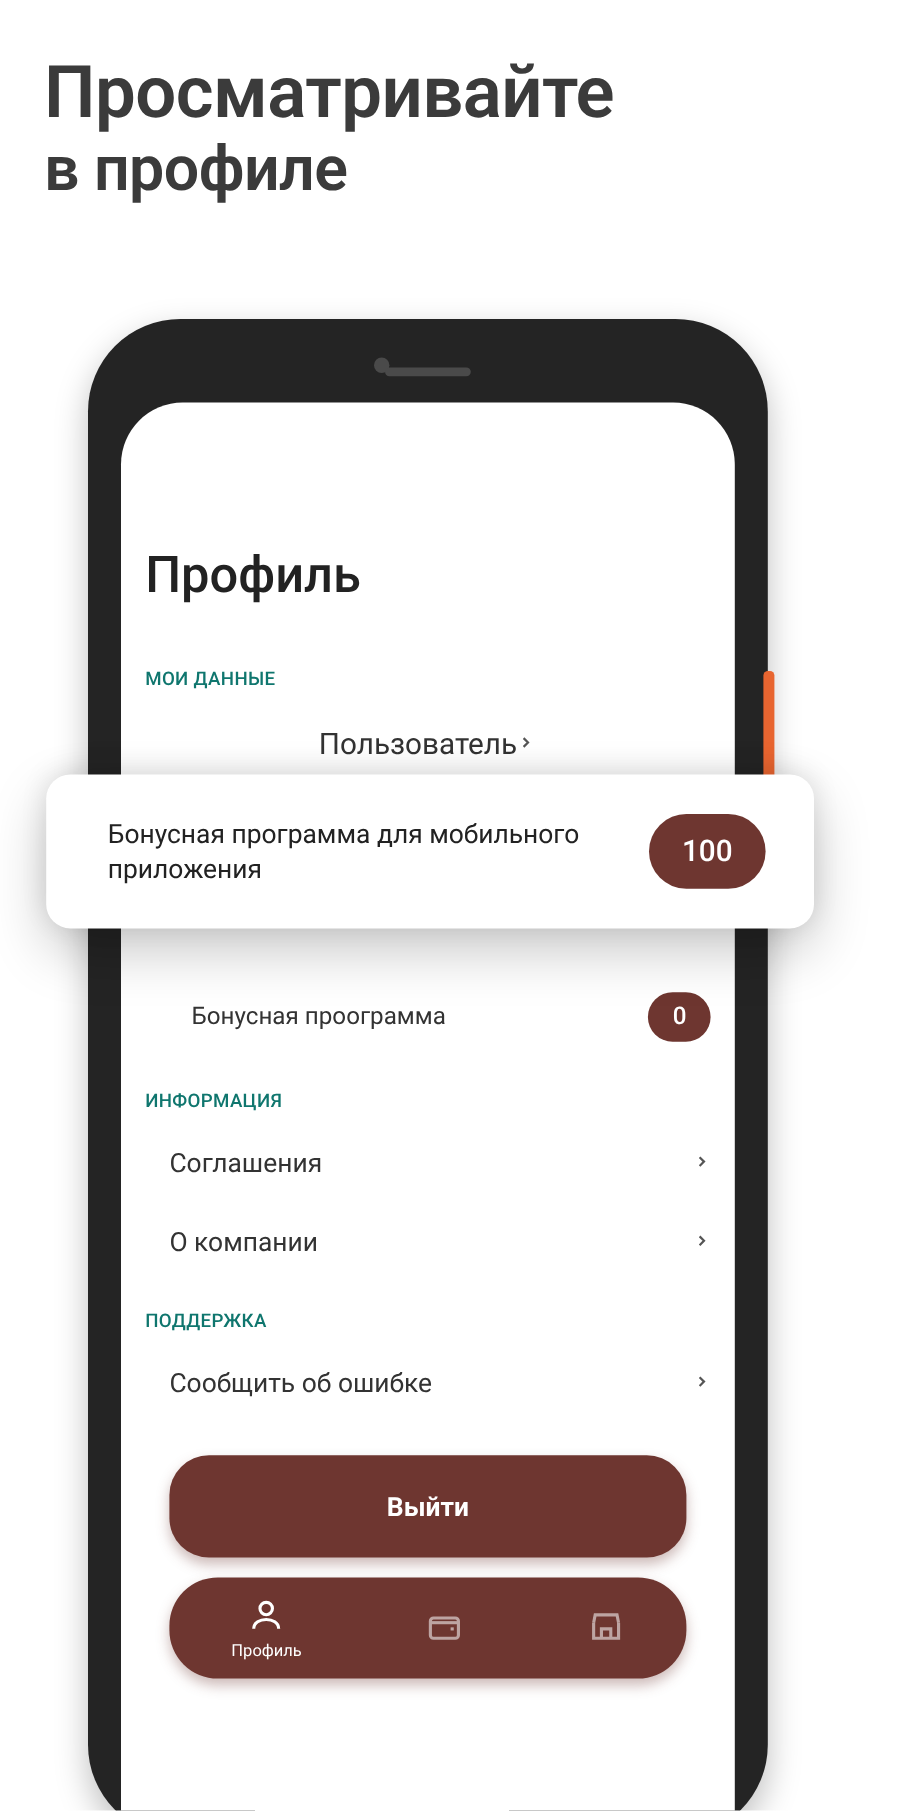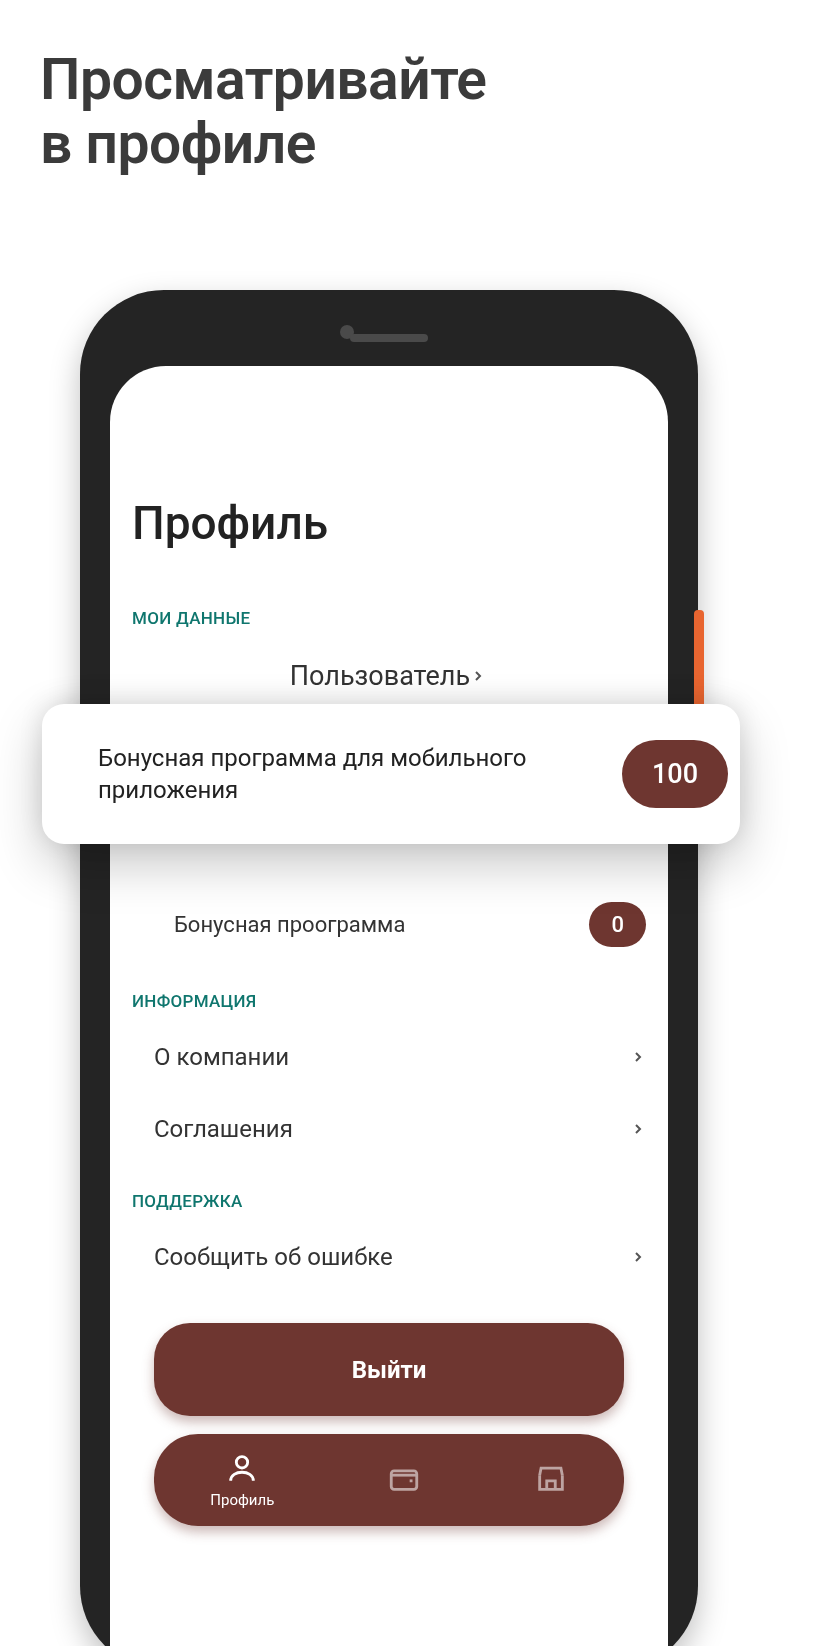--- a/index.html
+++ b/index.html
@@ -1,21 +1,21 @@
 <!DOCTYPE html>
 <html><head>
 <meta charset="utf-8">
 <style>
   * { box-sizing: border-box; margin: 0; padding: 0; }
   html, body { width: 822px; height: 1646px; font-family: -apple-system, BlinkMacSystemFont, "Segoe UI", Roboto, Arial, sans-serif; background: #fff; }
   .canvas { position: relative; width: 822px; height: 1646px; overflow: hidden; }
 
   
   .headline { position: absolute; top: 48px; left: 40px; right: 40px; line-height: 1.12; }
-  .headline .line1 { font-size: 57px; font-weight: 600; color: #3b3b3b; letter-spacing: -0.5px; }
+  .headline .line1 { font-size: 66px; font-weight: 600; color: #3b3b3b; letter-spacing: -0.5px; }
   .headline .line2 { font-size: 61px; font-weight: 800; color: #6e3630; letter-spacing: -0.5px; }
   .headline .line3 { font-size: 57px; font-weight: 600; color: #3b3b3b; letter-spacing: -0.5px; }
 
   
   .phone-outer {
     position: absolute;
     top: 290px;
     left: 80px;
     width: 618px;
     height: 1380px;
@@ -96,21 +96,21 @@
 
   
   .float-card {
     position: absolute;
     top: 704px;
     left: 42px;
     right: 82px;
     background: #fff;
     border-radius: 22px;
     box-shadow: 0 20px 50px rgba(0,0,0,0.22), 0 -4px 24px rgba(0,0,0,0.10);
-    padding: 36px 12px 36px 56px;
+    padding: 36px 44px 36px 56px;
     display: flex; align-items: center; justify-content: space-between; gap: 16px;
   }
   .float-card .card-text { font-size: 24px; line-height: 1.35; color: #222; flex: 1; }
   .float-card .big-pill {
     background: #6e3630; color: #fff; font-size: 27px; font-weight: 500;
     padding: 18px 30px; border-radius: 36px;
   }
 
   
   .menu-item.large { font-size: 27px; padding-left: 20px; justify-content: center; }
@@ -147,29 +147,29 @@
 
         <div style="height:170px;"></div>
 
         <div class="balance-row">
           <span>Бонусная проограмма</span>
           <span class="pill">0</span>
         </div>
 
         <div class="section-label">ИНФОРМАЦИЯ</div>
         <div class="menu-item">
+          <span>Соглашения</span>
+          <span class="chev">
+            <svg width="16" height="16" viewBox="0 0 24 24" fill="none" stroke="currentColor" stroke-width="3">
+                <polyline points="9 18 15 12 9 6"></polyline>
+              </svg>
+          </span>
+        </div>
+        <div class="menu-item">
           <span>О компании</span>
-          <span class="chev">
-            <svg width="16" height="16" viewBox="0 0 24 24" fill="none" stroke="currentColor" stroke-width="3">
-                <polyline points="9 18 15 12 9 6"></polyline>
-              </svg>
-          </span>
-        </div>
-        <div class="menu-item">
-          <span>Соглашения</span>
           <span class="chev">
             <svg width="16" height="16" viewBox="0 0 24 24" fill="none" stroke="currentColor" stroke-width="3">
                 <polyline points="9 18 15 12 9 6"></polyline>
               </svg>
           </span>
         </div>
 
         <div class="section-label">ПОДДЕРЖКА</div>
         <div class="menu-item">
           <span>Сообщить об ошибке</span>

